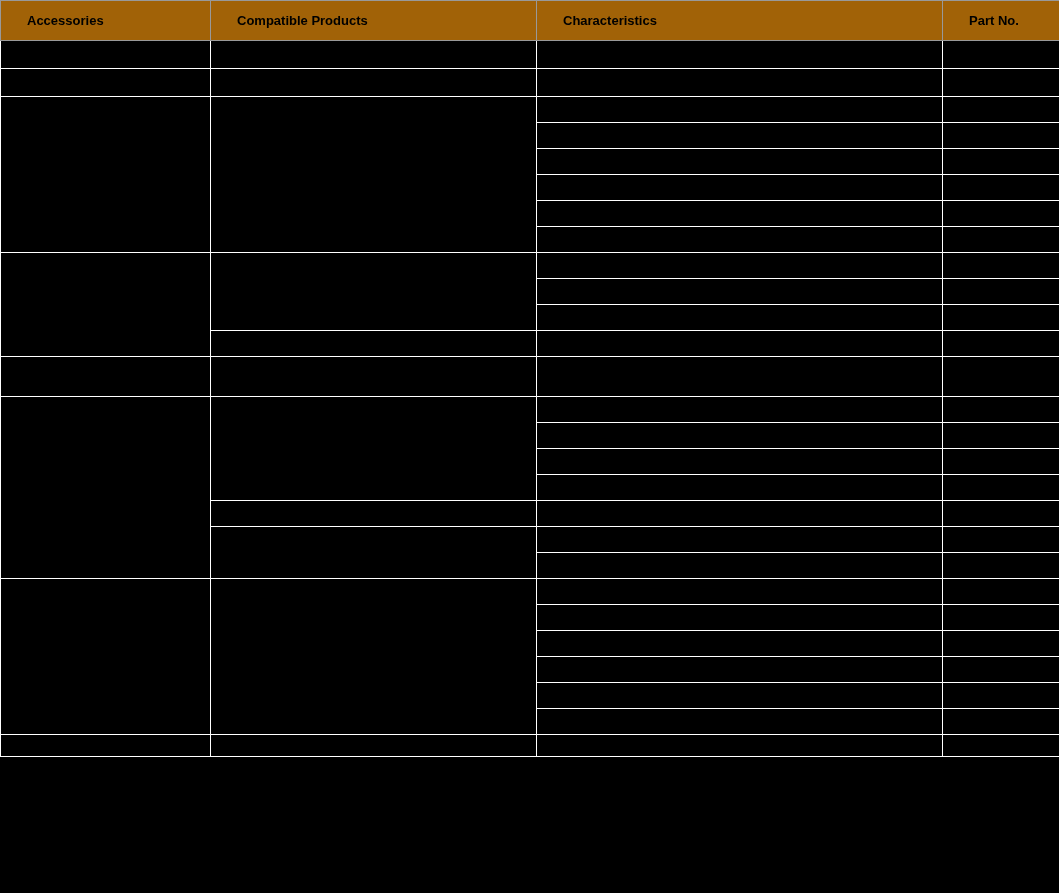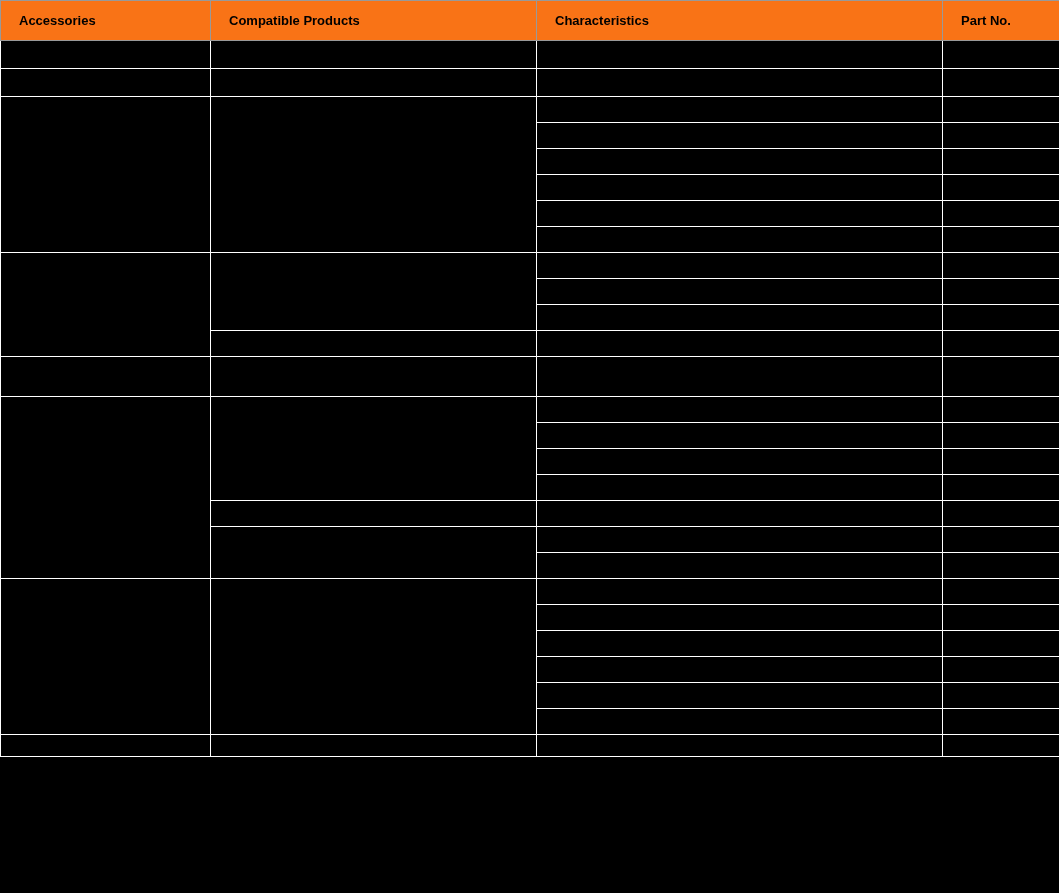--- a/index.html
+++ b/index.html
@@ -15,23 +15,23 @@
       width: 1059px;
     }
 
     table {
       width: 1059px;
       border-collapse: collapse;
       table-layout: fixed;
     }
 
     thead tr th {
-      background: #f97316;
+      background: #a16207;
       border: 1px solid #999;
-      padding: 8px 18px;
+      padding: 8px 26px;
       text-align: left;
       font-weight: bold;
       font-size: 13px;
       color: #000;
       height: 40px;
       margin-left: 8px;
     }
 
     tbody tr td {
       background: #000;

